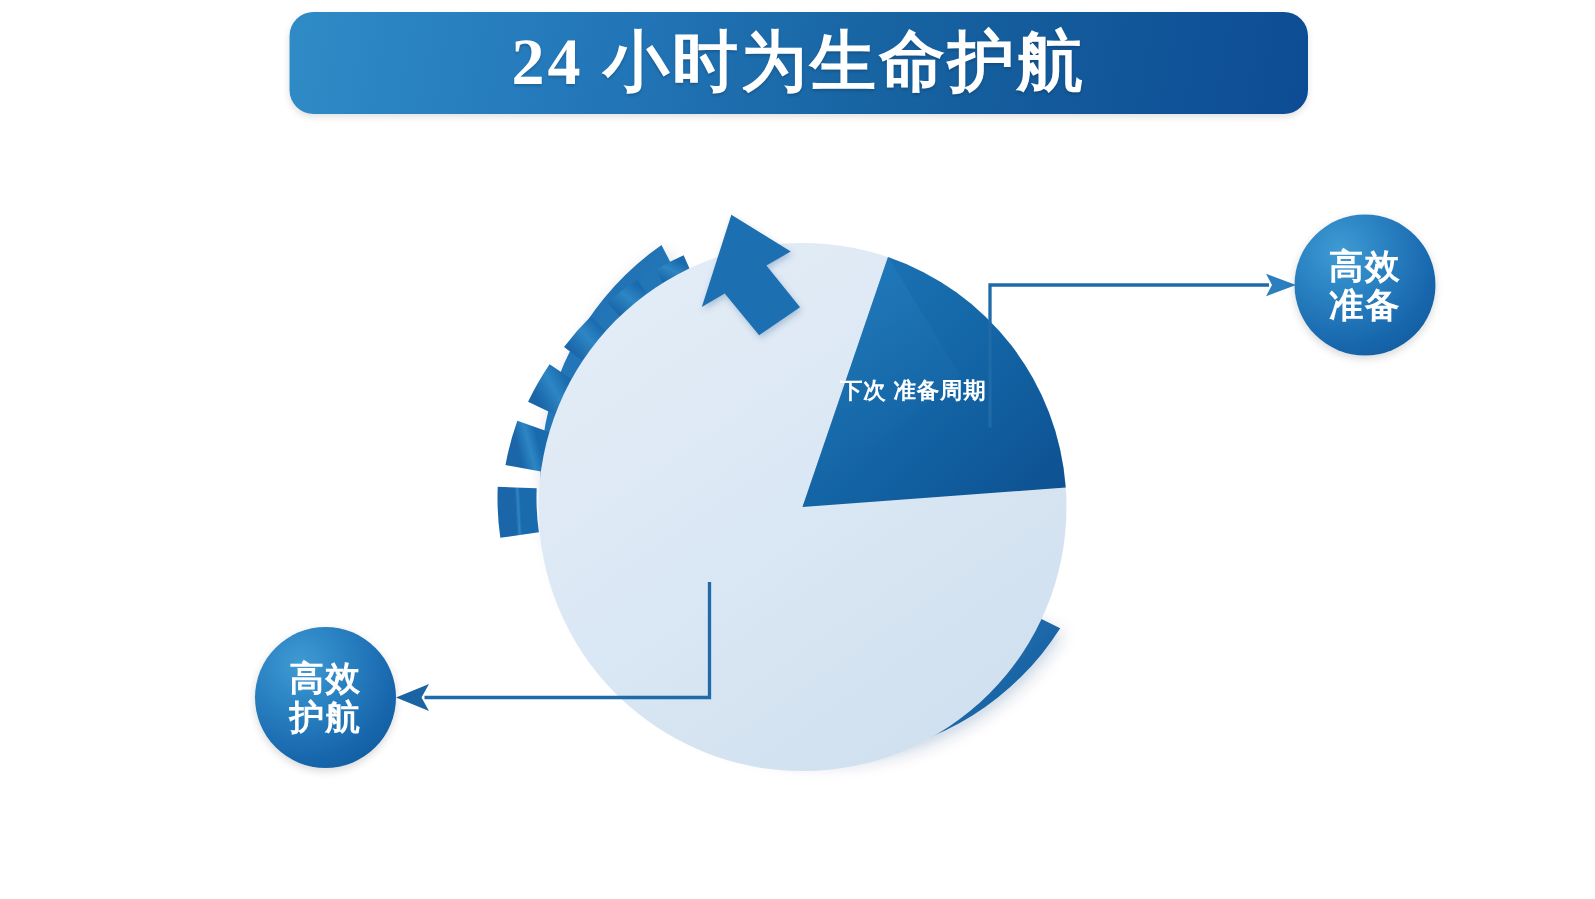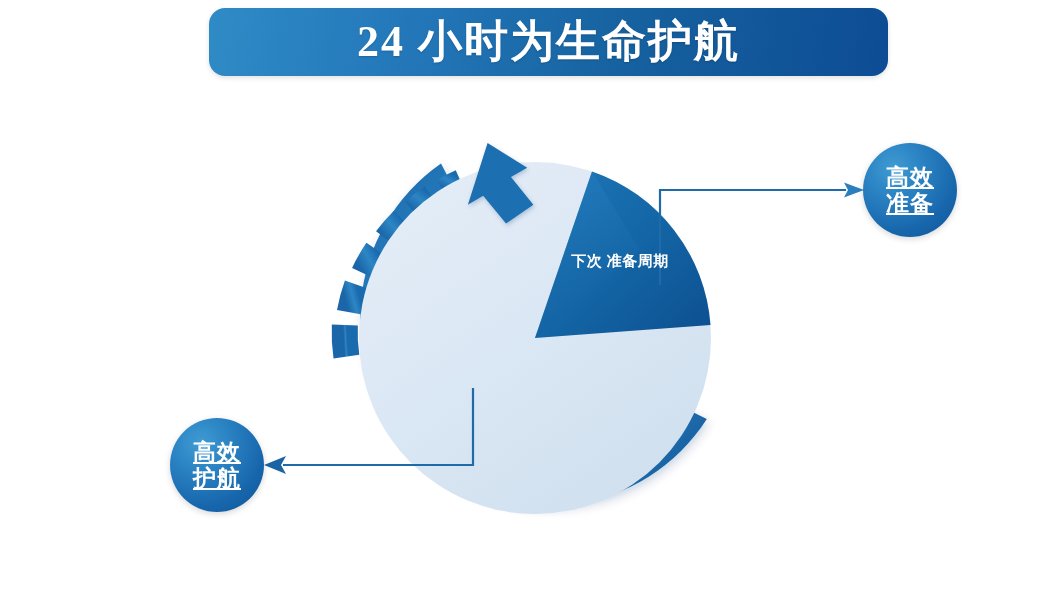--- a/index.html
+++ b/index.html
@@ -13,21 +13,21 @@
   #stage{position:absolute;inset:0;width:1063px;height:599px;}
 
   
   .title-banner{
     position:absolute;
     left:193px;top:8px;
     width:679px;height:68px;
     border-radius:16px;
     background:linear-gradient(100deg,#2f8bc6 0%,#2377b9 30%,#16619f 62%,#0d4c94 100%);
     box-shadow:0 2px 5px rgba(0,0,0,.12);
-    display:flex;align-items:center;justify-content:center;margin-left:16px;
+    display:flex;align-items:center;justify-content:center;
   }
   .title-text{
     font-family:"Liberation Serif","DejaVu Serif",serif;
     font-weight:bold;
     font-size:44px;
     color:#ffffff;
     letter-spacing:2px;
     line-height:1;
     white-space:nowrap;
     text-shadow:0 1px 2px rgba(0,0,0,.18);
@@ -43,34 +43,34 @@
     border-radius:50%;
     display:flex;flex-direction:column;
     align-items:center;justify-content:center;
     color:#ffffff;
     font-size:23px;
     font-weight:bold;
     line-height:1.15;
     letter-spacing:1px;
     box-shadow:0 2px 6px rgba(0,0,0,.16);
   }
-  .bubble span{display:block;text-decoration:underline;}
+  .bubble span{display:block;}
   #bubble-right{
     left:863px;top:143px;
     background:radial-gradient(circle at 32% 26%,#3f9bd3 0%,#2a82c2 32%,#1766ac 68%,#0e5496 100%);
   }
   #bubble-left{
     left:170px;top:418px;
     background:radial-gradient(circle at 32% 26%,#3f9bd3 0%,#2a82c2 32%,#1766ac 68%,#0e5496 100%);
   }
 
   
   .disc-label{
     position:absolute;
-    text-align:center;
+    text-align:left;
     font-size:15px;
     font-weight:bold;
     line-height:1.45;
     letter-spacing:.5px;
     white-space:nowrap;
   }
   #label-next{
     left:560px;top:250px;width:120px;
     color:#ffffff;
   }

